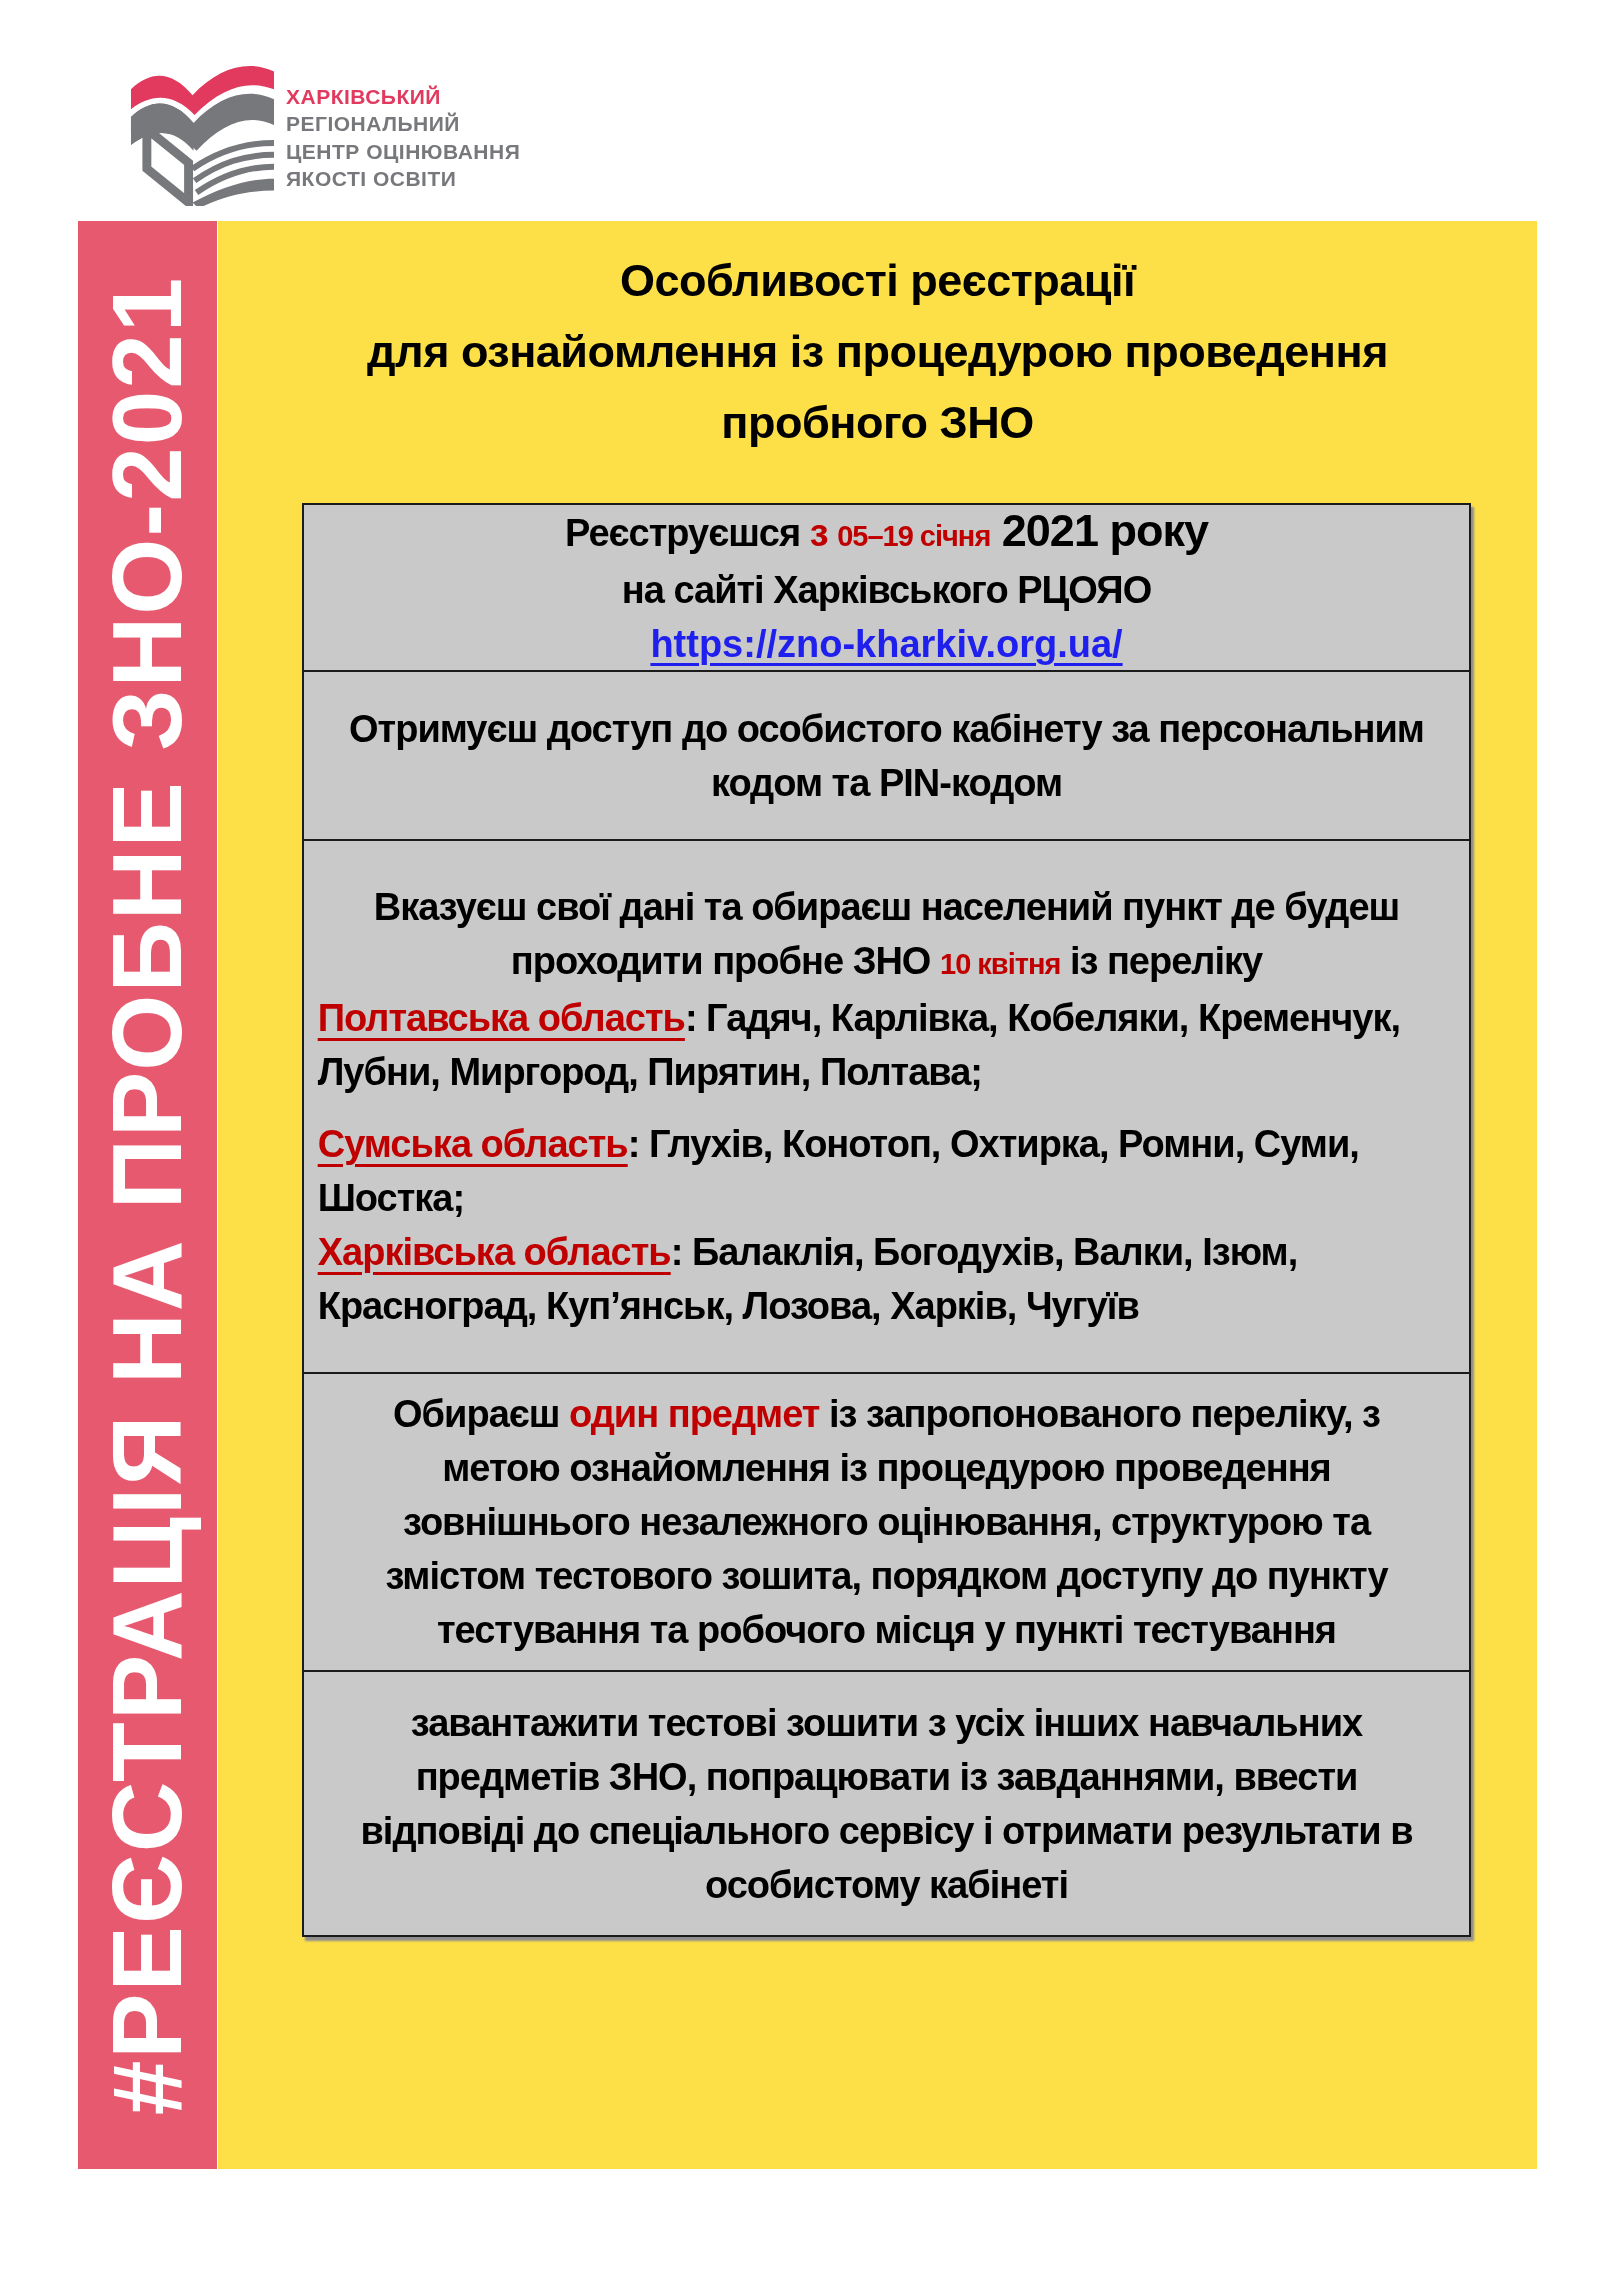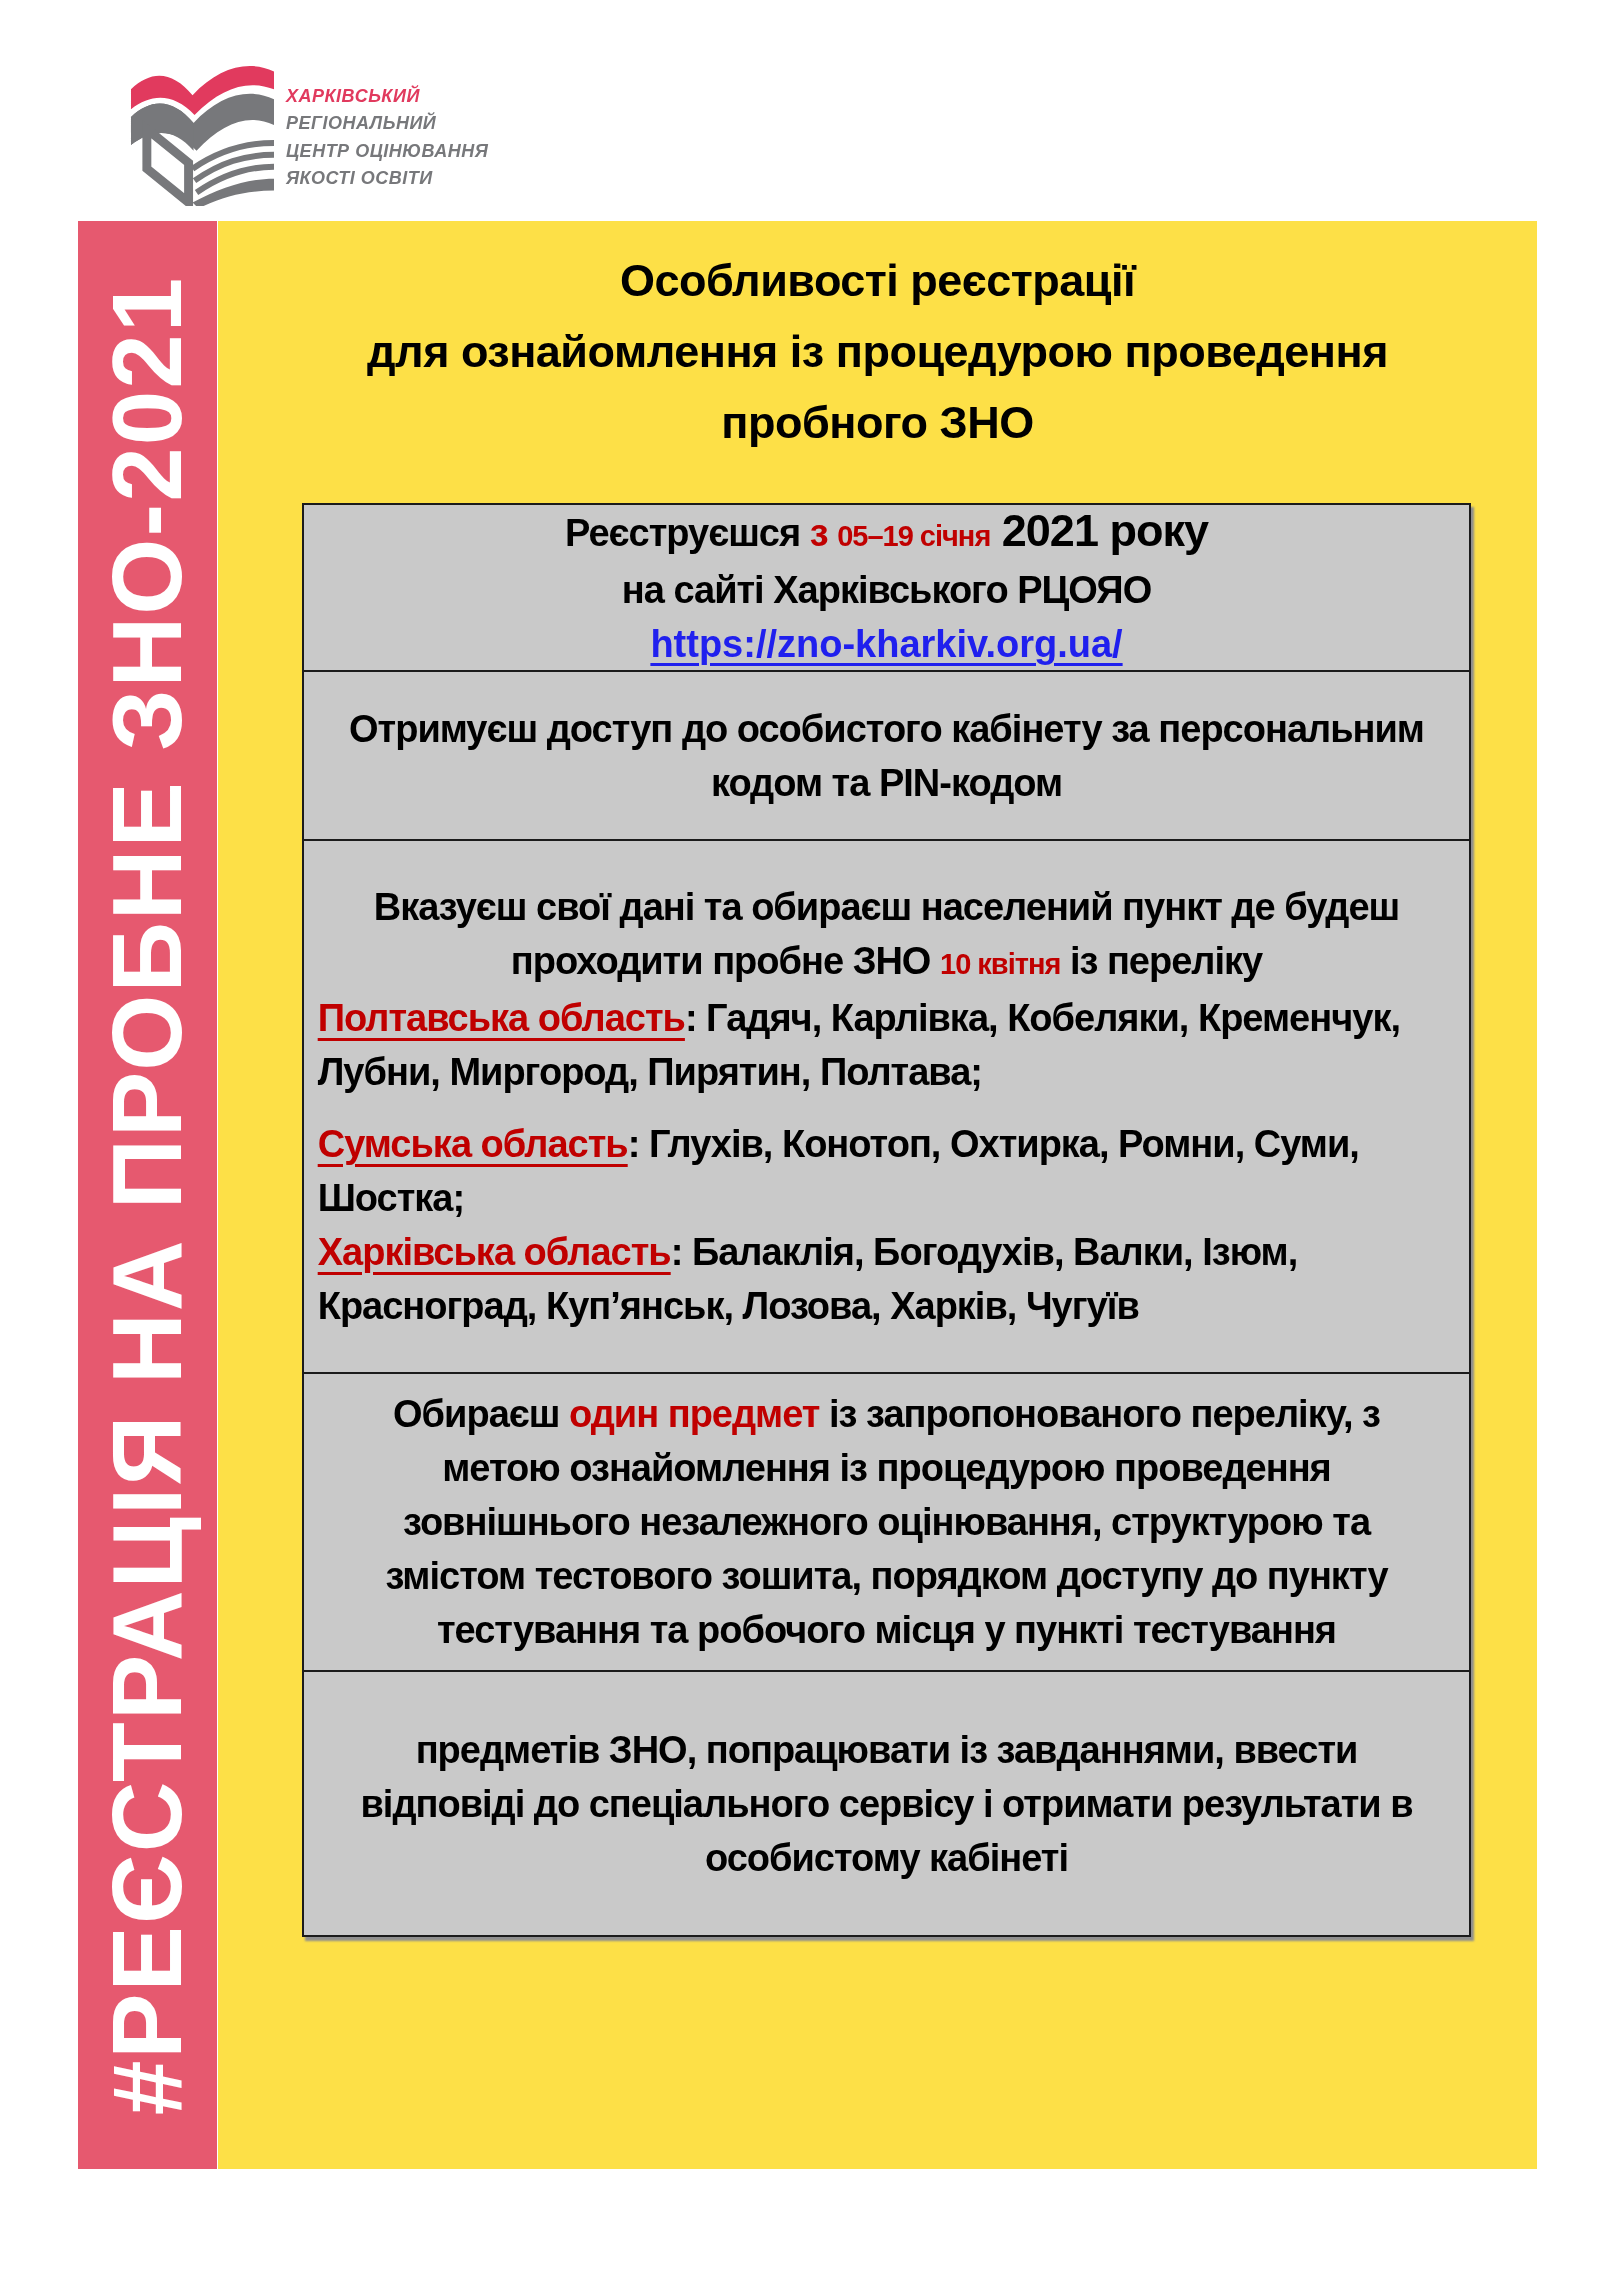--- a/index.html
+++ b/index.html
@@ -7,22 +7,22 @@
     width:1621px; height:2293px; position:relative;
     background:#ffffff; overflow:hidden;
     font-family:"Liberation Sans","DejaVu Sans",sans-serif;
   }
 
   
   .logo { position:absolute; left:127px; top:51px; width:461px; height:157px; }
   .logo-icon { position:absolute; left:0; top:0; width:147px; height:155px; }
   .logo-text { position:absolute; left:159px; top:32px; }
   .logo-line {
-    font-size:18px; font-weight:bold; line-height:27.4px;
-    color:#77787B; letter-spacing:0.5px; white-space:nowrap;font-style:italic;
+    font-size:21px; font-weight:bold; line-height:27.4px;
+    color:#77787B; letter-spacing:0.5px; white-space:nowrap;
   }
   .logo-line.accent { color:#E13A5E; }
 
   
   .side-banner {
     position:absolute; left:78px; top:221px; width:139px; height:1948px;
     background:#E6596F;
     display:flex; align-items:center; justify-content:center;
   }
   .side-banner-text {
@@ -137,19 +137,20 @@
         <div class="rline align-left"><span>Красноград, Куп’янськ, Лозова, Харків, Чугуїв</span></div>
       </div>
       <div class="box box-4">
         <div class="rline"><span>Обираєш </span><span class="seg-red">один предмет</span><span> із запропонованого переліку,  з</span></div>
         <div class="rline"><span>метою ознайомлення  із процедурою проведення</span></div>
         <div class="rline"><span>зовнішнього незалежного оцінювання, структурою та</span></div>
         <div class="rline"><span>змістом тестового зошита, порядком доступу до пункту</span></div>
         <div class="rline"><span>тестування та робочого місця у пункті тестування</span></div>
       </div>
       <div class="box box-5">
+        <div class="rline"><span>завантажити тестові зошити з усіх інших навчальних</span></div>
         <div class="rline"><span>предметів ЗНО, попрацювати із завданнями, ввести</span></div>
         <div class="rline"><span>відповіді до спеціального сервісу і отримати результати  в</span></div>
         <div class="rline"><span>особистому кабінеті</span></div>
       </div>
     </div>
 </div>
 
 
 </body></html>

